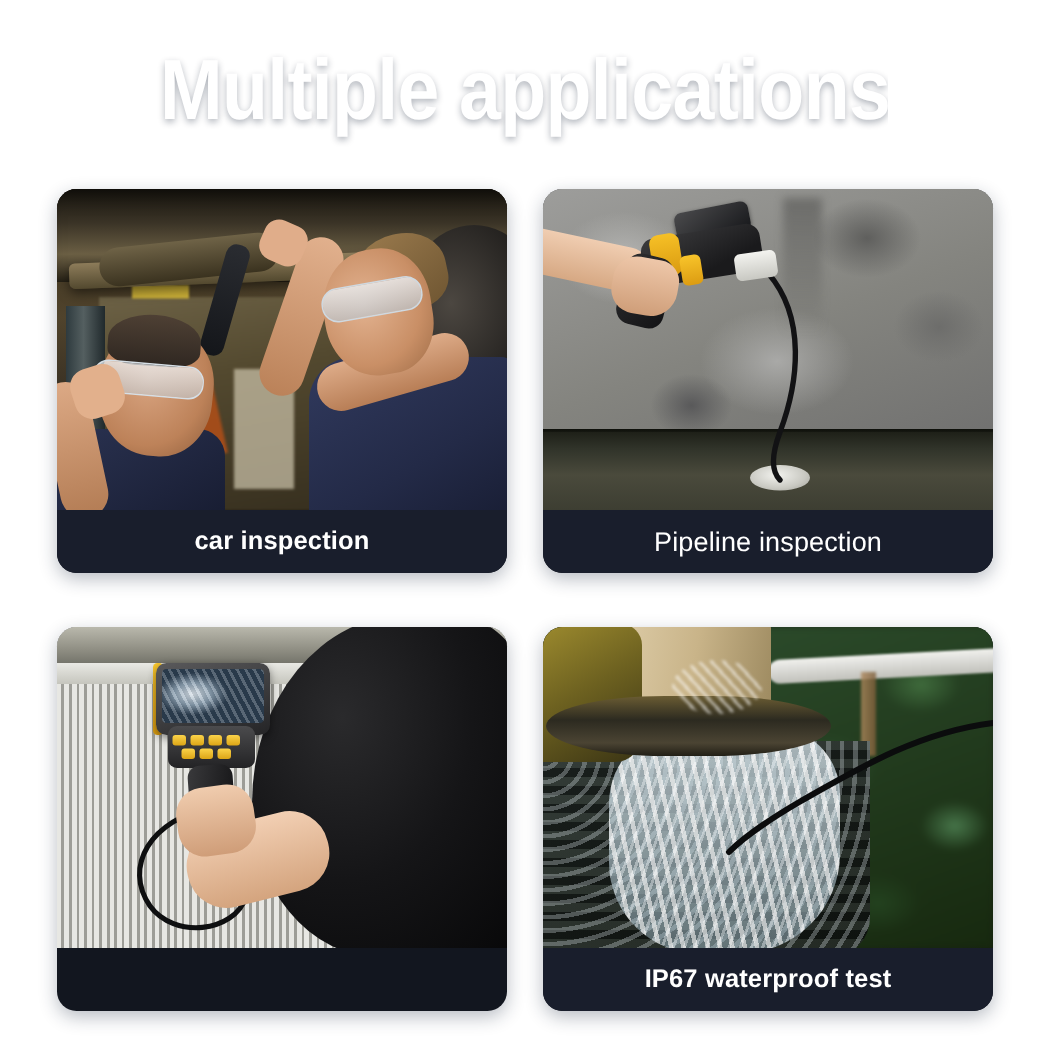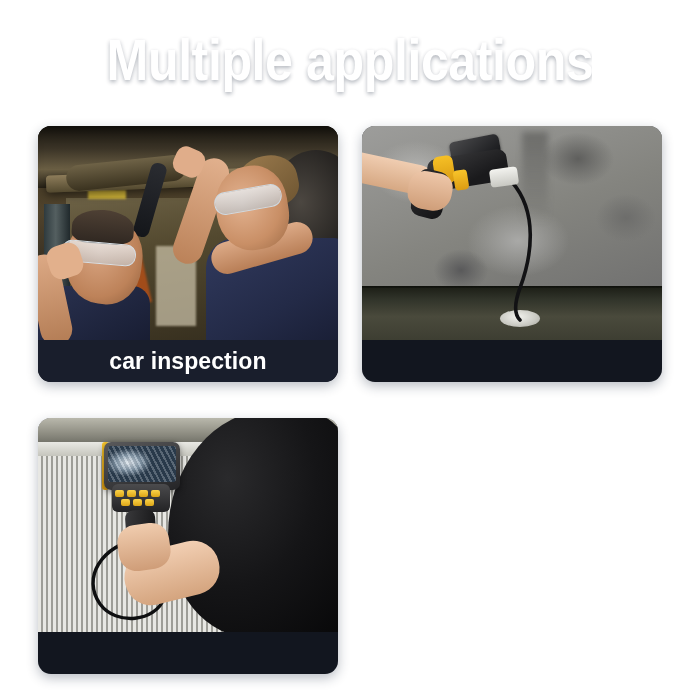--- a/index.html
+++ b/index.html
@@ -71,21 +71,21 @@
     overflow: hidden;
   }
   .caption {
     position: absolute;
     left: 0;
     top: 214px;
     width: 300px;
     height: 42px;
     background: #191e2c;
     color: #ffffff;
-    font-size: 23px;
+    font-size: 17px;
     line-height: 42px;
     text-align: center;
     font-weight: 700;
     letter-spacing: 0.1px;
     white-space: nowrap;
     overflow: hidden;
   }
   .caption.light { font-weight: 400; font-size: 18px; }
 
   
@@ -512,20 +512,21 @@
       </svg>
       <div class="forearm"></div>
       <div class="dev-screen"></div>
       <div class="dev-body"></div>
       <div class="dev-yellow1"></div>
       <div class="dev-nose"></div>
       <div class="dev-grip"></div>
       <div class="dev-yellow2"></div>
       <div class="hand"></div>
     </div>
+    <div class="caption light">Pipeline inspection</div>
   </div>
 
   <div class="card r2c1">
     <div class="photo p-ac">
       <div class="unit-top"></div>
       <div class="unit-lip"></div>
       <div class="fan"></div>
       <div class="fan-hub"></div>
       <div class="fins"></div>
       <svg class="probe-loop" viewBox="0 0 300 214">
@@ -544,14 +545,31 @@
         <div class="btn" style="left:36px;top:0"></div>
         <div class="btn" style="left:6px;top:9px"></div>
         <div class="btn" style="left:18px;top:9px"></div>
         <div class="btn" style="left:30px;top:9px"></div>
       </div>
       <div class="dev-handle"></div>
       <div class="fist"></div>
     </div>
   </div>
 
+  <div class="card r2c2">
+    <div class="photo p-water">
+      <div class="foliage"></div>
+      <div class="railing"></div>
+      <div class="post"></div>
+      <div class="mesh"></div>
+      <div class="water"></div>
+      <div class="pipe-top"></div>
+      <div class="rust-left"></div>
+      <div class="flange"></div>
+      <div class="splash"></div>
+      <svg class="cable4" viewBox="0 0 300 214">
+        <path d="M300 64 C 252 70, 214 92, 172 116 C 148 130, 132 142, 124 150" stroke="#0b0c0d" stroke-width="4" fill="none" stroke-linecap="round"></path>
+      </svg>
+    </div>
+    <div class="caption">IP67 waterproof test</div>
+  </div>
 
 </div>
 
 </body></html>

